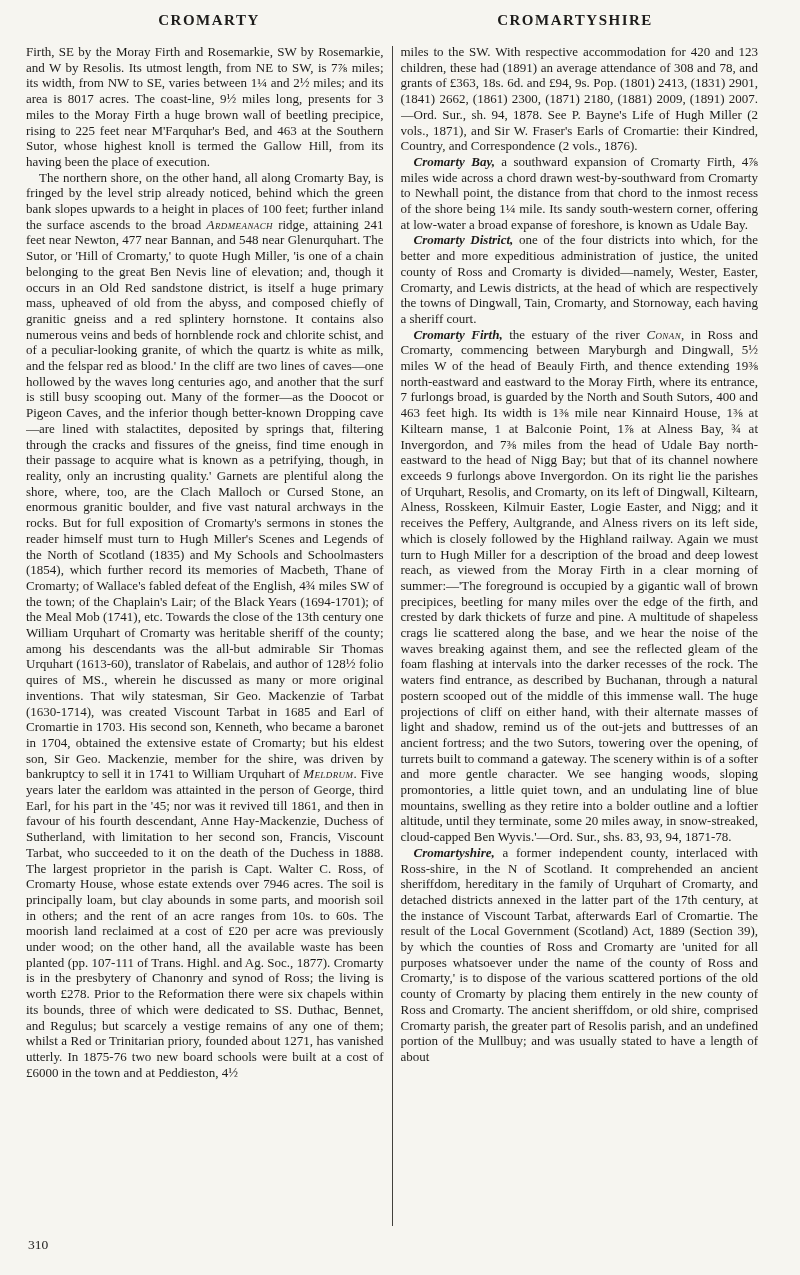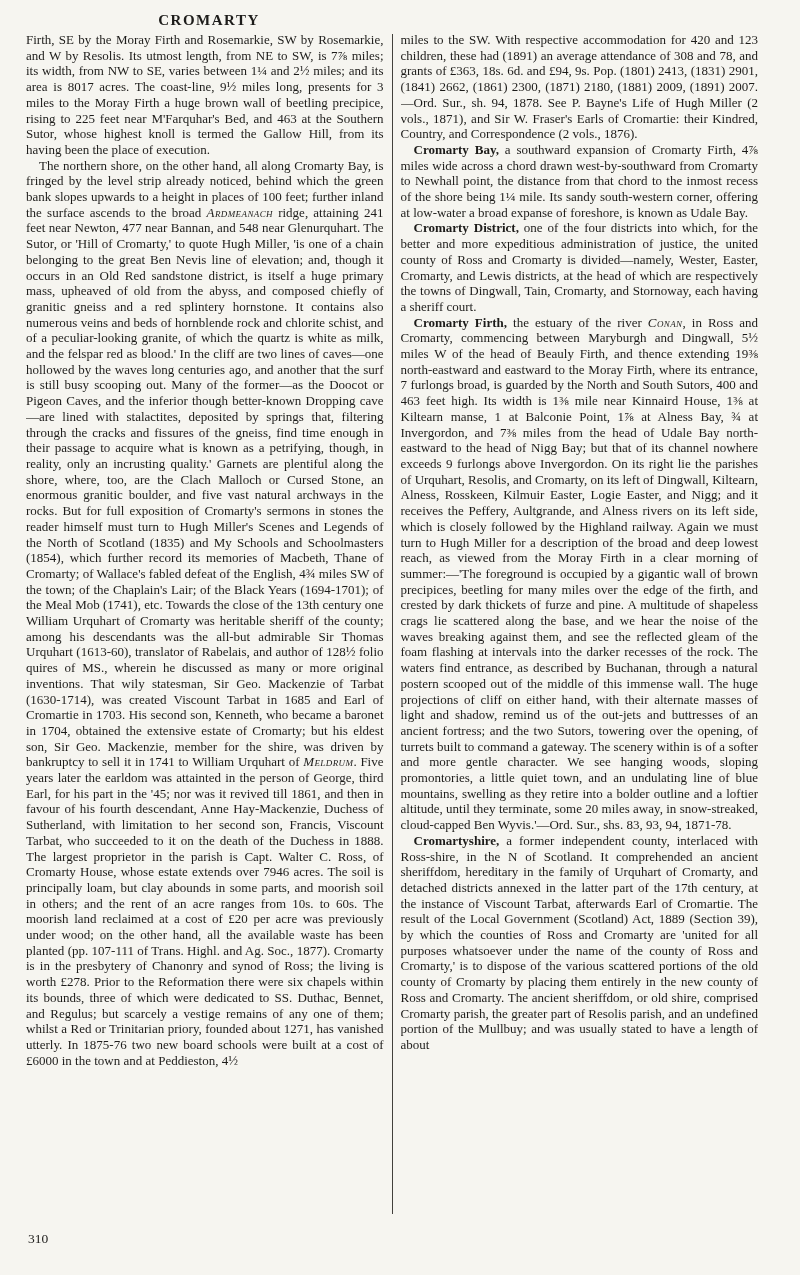--- a/index.html
+++ b/index.html
@@ -19,54 +19,55 @@
   .running-heads{display:flex;}
   .running-head{
     width:50%;
     text-align:center;
     font-weight:bold;
     font-size:15px;
     letter-spacing:1.5px;
   }
   .columns{
     display:flex;
-    margin-top:3px;
+    margin-top:15px;
     height:1196px;
     overflow:hidden;
   }
   .column{
     flex:1 1 0;
     overflow:hidden;
     text-align:justify;
     font-size:13px;
     line-height:15.7px;
   }
   .col-divider{
     width:1px;
     background:#42403c;
     margin:2px 8px 14px 8px;
   }
   p.para{margin:0;padding:0;}
   p.para.indent{text-indent:13px;}
   .seg-i{}
-  .seg-b{font-weight:bold;}
+  .seg-b{font-weight:bold;font-style:italic;}
   .seg-sc{font-variant:small-caps;letter-spacing:0.4px;font-style:italic;}
   .page-number{
     position:absolute;
     left:28px;
-    bottom:28px;
+    bottom:22px;
     font-size:13.5px;
   }
 </style>
 </head>
 <body>
 
 <div class="page">
   <div class="running-heads">
     <div class="running-head">CROMARTY</div>
+    <div class="running-head">CROMARTYSHIRE</div>
   </div>
   <div class="columns">
     <div class="column">
         <p class="para"><span class="seg-n">Firth, SE by the Moray Firth and Rosemarkie, SW by Rosemarkie, and W by Resolis.  Its utmost length, from NE to SW, is 7⅞ miles; its width, from NW to SE, varies between 1¼ and 2½ miles; and its area is 8017 acres.  The coast-line, 9½ miles long, presents for 3 miles to the Moray Firth a huge brown wall of beetling precipice, rising to 225 feet near M'Farquhar's Bed, and 463 at the Southern Sutor, whose highest knoll is termed the Gallow Hill, from its having been the place of execution.</span></p>
         <p class="para indent"><span class="seg-n">The northern shore, on the other hand, all along Cromarty Bay, is fringed by the level strip already noticed, behind which the green bank slopes upwards to a height in places of 100 feet; further inland the surface ascends to the broad </span><span class="seg-sc">Ardmeanach</span><span class="seg-n"> ridge, attaining 241 feet near Newton, 477 near Bannan, and 548 near Glenurquhart.  The Sutor, or 'Hill of Cromarty,' to quote Hugh Miller, 'is one of a chain belonging to the great Ben Nevis line of elevation; and, though it occurs in an Old Red sandstone district, is itself a huge primary mass, upheaved of old from the abyss, and composed chiefly of granitic gneiss and a red splintery hornstone.  It contains also numerous veins and beds of hornblende rock and chlorite schist, and of a peculiar-looking granite, of which the quartz is white as milk, and the felspar red as blood.'  In the cliff are two lines of caves—one hollowed by the waves long centuries ago, and another that the surf is still busy scooping out.  Many of the former—as the Doocot or Pigeon Caves, and the inferior though better-known Dropping cave—are lined with stalactites, deposited by springs that, filtering through the cracks and fissures of the gneiss, find time enough in their passage to acquire what is known as a petrifying, though, in reality, only an incrusting quality.'  Garnets are plentiful along the shore, where, too, are the Clach Malloch or Cursed Stone, an enormous granitic boulder, and five vast natural archways in the rocks.  But for full exposition of Cromarty's sermons in stones the reader himself must turn to Hugh Miller's </span><span class="seg-i">Scenes and Legends of the North of Scotland</span><span class="seg-n"> (1835) and </span><span class="seg-i">My Schools and Schoolmasters</span><span class="seg-n"> (1854), which further record its memories of Macbeth, Thane of Cromarty; of Wallace's fabled defeat of the English, 4¾ miles SW of the town; of the Chaplain's Lair; of the Black Years (1694-1701); of the Meal Mob (1741), etc.  Towards the close of the 13th century one William Urquhart of Cromarty was heritable sheriff of the county; among his descendants was the all-but admirable Sir Thomas Urquhart (1613-60), translator of Rabelais, and author of 128½ folio quires of MS., wherein he discussed as many or more original inventions.  That wily statesman, Sir Geo. Mackenzie of Tarbat (1630-1714), was created Viscount Tarbat in 1685 and Earl of Cromartie in 1703.  His second son, Kenneth, who became a baronet in 1704, obtained the extensive estate of Cromarty; but </span><span class="seg-i">his</span><span class="seg-n"> eldest son, Sir Geo. Mackenzie, member for the shire, was driven by bankruptcy to sell it in 1741 to William Urquhart of </span><span class="seg-sc">Meldrum</span><span class="seg-n">.  Five years later the earldom was attainted in the person of George, third Earl, for his part in the '45; nor was it revived till 1861, and then in favour of his fourth descendant, Anne Hay-Mackenzie, Duchess of Sutherland, with limitation to her second son, Francis, Viscount Tarbat, who succeeded to it on the death of the Duchess in 1888.  The largest proprietor in the parish is Capt. Walter C. Ross, of Cromarty House, whose estate extends over 7946 acres.  The soil is principally loam, but clay abounds in some parts, and moorish soil in others; and the rent of an acre ranges from 10s. to 60s.  The moorish land reclaimed at a cost of £20 per acre was previously under wood; on the other hand, all the available waste has been planted (pp. 107-111 of </span><span class="seg-i">Trans. Highl. and Ag. Soc.,</span><span class="seg-n"> 1877).  Cromarty is in the presbytery of Chanonry and synod of Ross; the living is worth £278.  Prior to the Reformation there were six chapels within its bounds, three of which were dedicated to SS. Duthac, Bennet, and Regulus; but scarcely a vestige remains of any one of them; whilst a Red or Trinitarian priory, founded about 1271, has vanished utterly.  In 1875-76 two new board schools were built at a cost of £6000 in the town and at Peddieston, 4½</span></p>
       </div>
     <div class="col-divider"></div>
     <div class="column">
         <p class="para"><span class="seg-n">miles to the SW.  With respective accommodation for 420 and 123 children, these had (1891) an average attendance of 308 and 78, and grants of £363, 18s. 6d. and £94, 9s.  Pop. (1801) 2413, (1831) 2901, (1841) 2662, (1861) 2300, (1871) 2180, (1881) 2009, (1891) 2007.—</span><span class="seg-i">Ord. Sur.,</span><span class="seg-n"> sh. 94, 1878.  See P. Bayne's </span><span class="seg-i">Life of Hugh Miller</span><span class="seg-n"> (2 vols., 1871), and Sir W. Fraser's </span><span class="seg-i">Earls of Cromartie: their Kindred, Country, and Correspondence</span><span class="seg-n"> (2 vols., 1876).</span></p>
         <p class="para indent"><span class="seg-b">Cromarty Bay,</span><span class="seg-n"> a southward expansion of Cromarty Firth, 4⅞ miles wide across a chord drawn west-by-southward from Cromarty to Newhall point, the distance from that chord to the inmost recess of the shore being 1¼ mile.  Its sandy south-western corner, offering at low-water a broad expanse of foreshore, is known as Udale Bay.</span></p>

